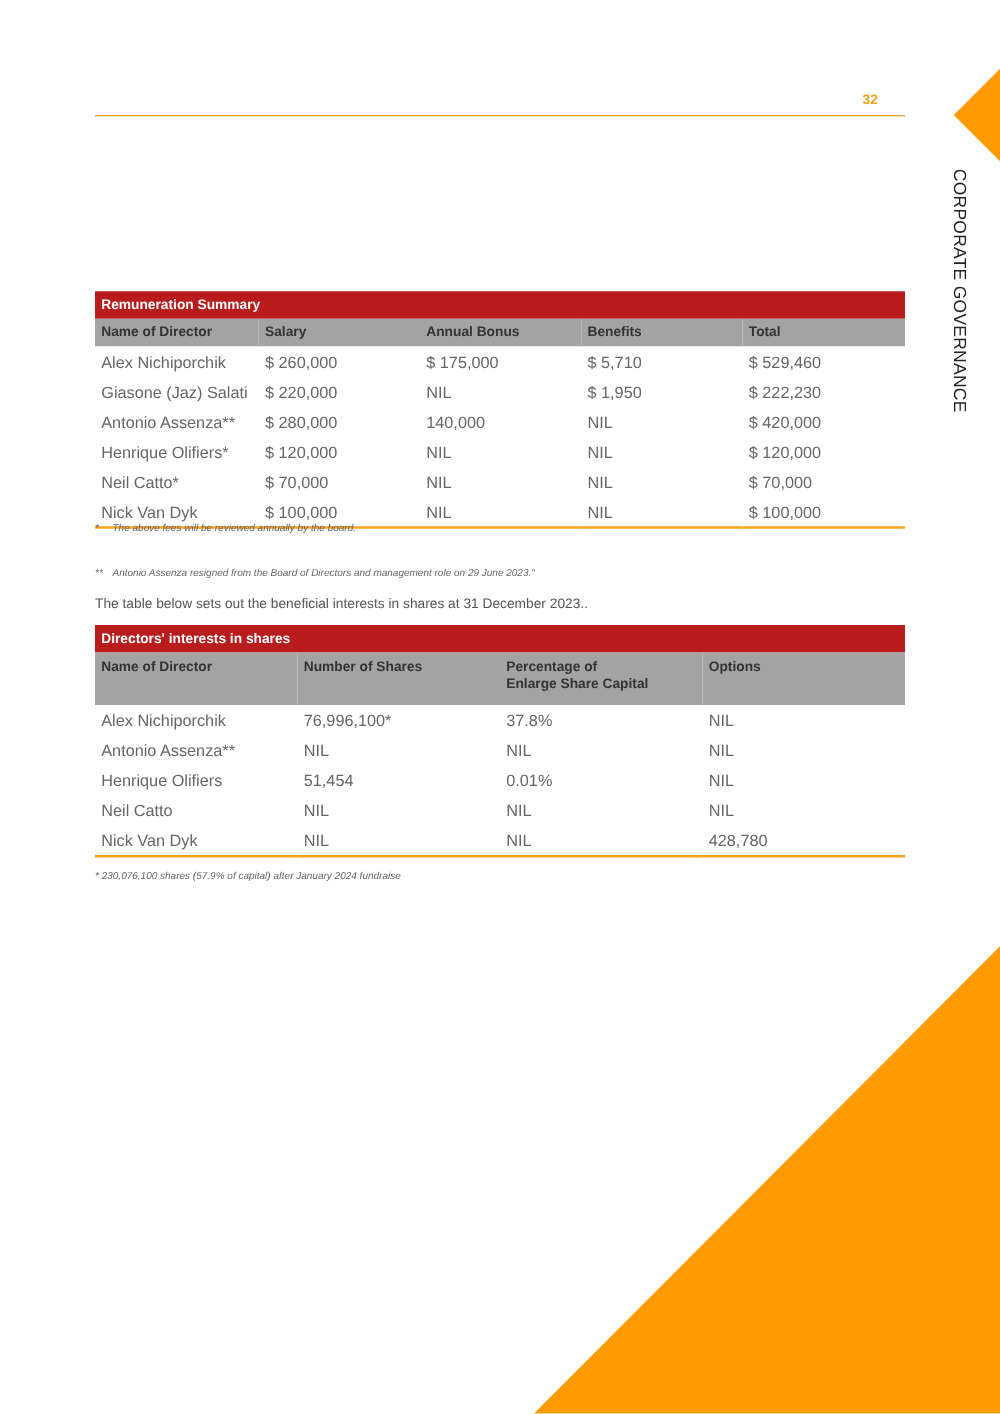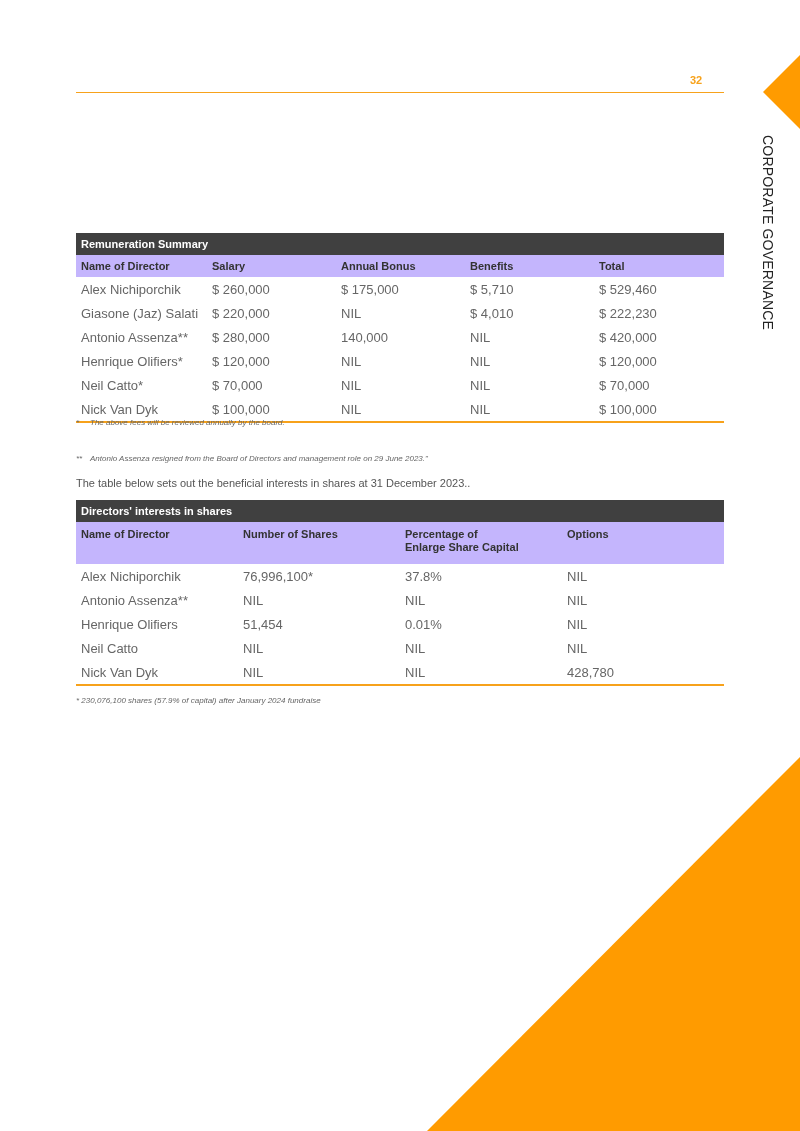--- a/index.html
+++ b/index.html
@@ -4,22 +4,22 @@
 <style>
   html, body { margin:0; padding:0; }
   body { width:800px; height:1131px; position:relative; background:#ffffff; overflow:hidden; font-family:"Liberation Sans", sans-serif; color:#555; }
   .page-num { position:absolute; left:690px; top:74px; width:34px; text-align:left; font-size:11px; font-weight:bold; color:#f7a21b; }
   .top-rule { position:absolute; left:76px; top:92px; width:648px; height:1px; background:#f7a21b; }
   .tri-top { position:absolute; left:763px; top:55px; width:37px; height:74px; }
   .tri-bottom { position:absolute; left:427px; top:757px; width:373px; height:374px; }
   .side-label { position:absolute; left:757px; top:135px; width:20px; height:150px; }
   .side-label span { position:absolute; left:0; top:0; transform-origin:0 0; transform:translate(19px,0) rotate(90deg); white-space:nowrap; font-size:14px; letter-spacing:0.2px; color:#222; font-family:"Liberation Sans", sans-serif; transform-box:border-box; font-stretch:condensed; }
   table { border-collapse:collapse; position:absolute; left:76px; width:648px; font-size:11px; }
-  .tbl-title td { background:#404040; color:#fff; font-weight:bold; height:22px; padding:0 5px; font-size:11px;margin-top:38px; }
-  .tbl-head th { background:#c4b5fd; color:#333; font-weight:bold; text-align:left; padding:0 5px; font-size:11px; vertical-align:middle; }
+  .tbl-title td { background:#b91c1c; color:#fff; font-weight:bold; height:22px; padding:0 5px; font-size:11px;margin-top:38px; }
+  .tbl-head th { background:#a3a3a3; color:#333; font-weight:bold; text-align:left; padding:0 5px; font-size:11px; vertical-align:middle; }
   td.cell { padding:0 5px; color:#666; height:24px; font-size:13px; font-weight:normal; }
   .last-row td { border-bottom:2px solid #f7a21b; }
   #t1 { top:233px; }
   #t1 .tbl-head th { height:22px; }
   #t2 { top:500px; }
   #t2 .tbl-head th { height:36px; line-height:13px; }
   .footnote { position:absolute; left:76px; font-size:8px; font-style:italic; color:#666; }
   .fn-mark { display:inline-block; width:14px; }
   .intro { position:absolute; left:76px; top:477px; font-size:11px; color:#555; }
 </style>
@@ -63,21 +63,21 @@
     <td class="cell">Alex Nichiporchik</td>
     <td class="cell">$ 260,000</td>
     <td class="cell"> $ 175,000</td>
     <td class="cell"> $ 5,710</td>
     <td class="cell">$ 529,460</td>
   </tr>
   <tr>
     <td class="cell">Giasone (Jaz) Salati</td>
     <td class="cell">$ 220,000</td>
     <td class="cell">NIL</td>
-    <td class="cell"> $ 4,010</td>
+    <td class="cell"> $ 1,950</td>
     <td class="cell">$ 222,230</td>
   </tr>
   <tr>
     <td class="cell">Antonio Assenza**</td>
     <td class="cell">$ 280,000</td>
     <td class="cell">140,000</td>
     <td class="cell">NIL</td>
     <td class="cell">$ 420,000</td>
   </tr>
   <tr>

